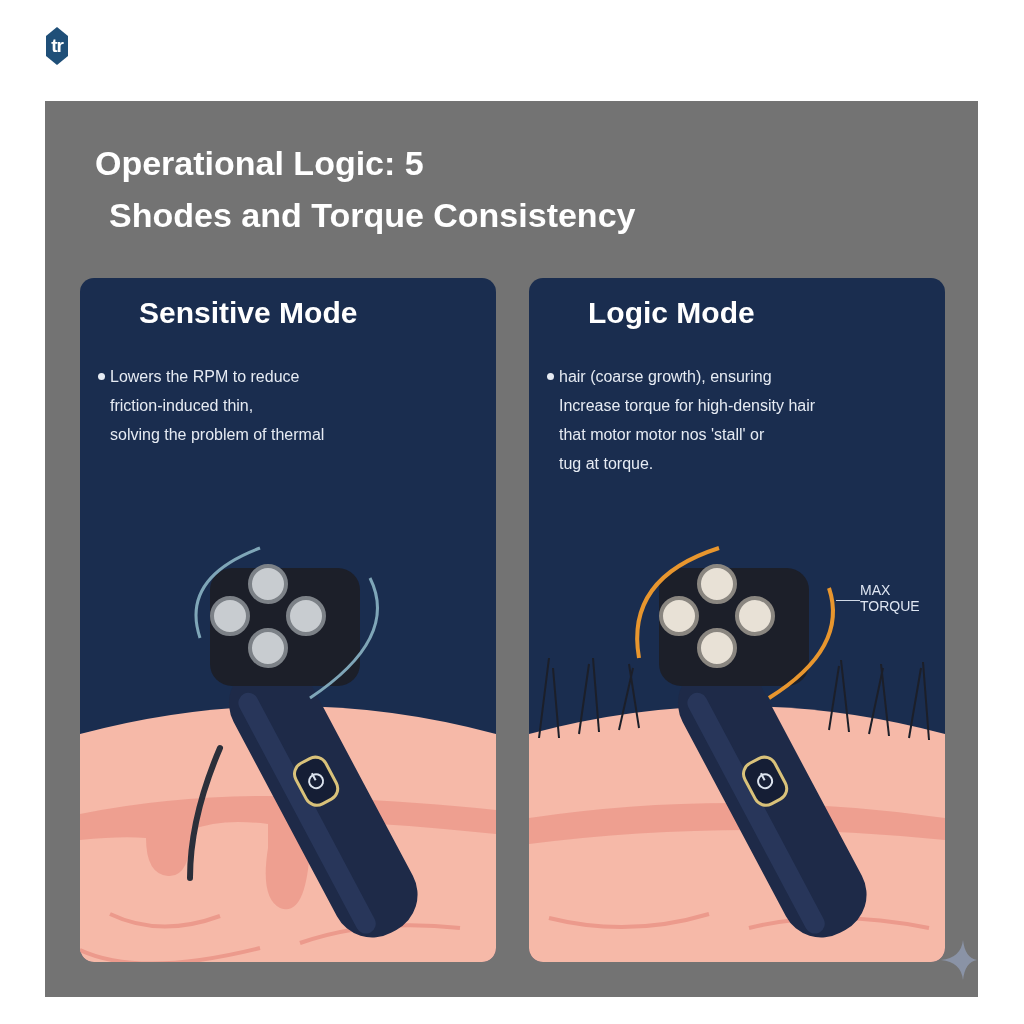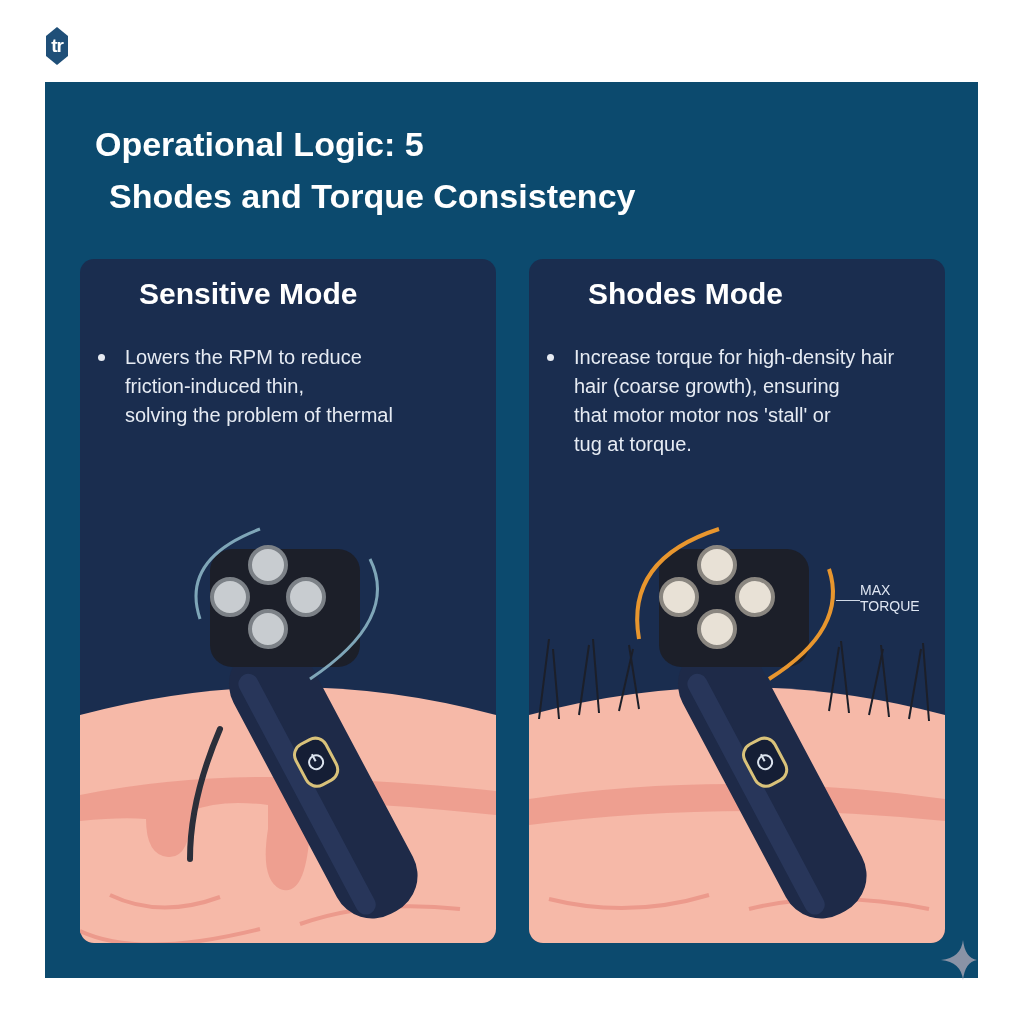--- a/index.html
+++ b/index.html
@@ -15,43 +15,43 @@
   .brand-logo {
     width: 22px; height: 38px; background: #1f4f78;
     clip-path: polygon(50% 0%, 100% 24%, 100% 76%, 50% 100%, 0% 76%, 0% 24%);
     color: #fff; font-weight: 700; font-size: 19px;
     display: flex; align-items: center; justify-content: center;
     letter-spacing: -1px;
   }
   .brand-name { color: #1f4f78; font-size: 23px; letter-spacing: 0.2px; }
 
   .panel {
-    position: absolute; left: 45px; top: 82px; width: 933px; height: 896px;
-    background: #0c4a6e;
+    position: absolute; left: 45px; top: 101px; width: 933px; height: 896px;
+    background: #737373;
   }
   .title {
     position: absolute; left: 50px; top: 36px; color: #ffffff;
     font-weight: 700; font-size: 34px; line-height: 52px;
   }
   .title .l2 { display: block; padding-left: 14px; }
 
   .card {
     position: absolute; top: 177px; width: 416px; height: 684px;
     background: #1a2d4f; border-radius: 14px; overflow: hidden;
   }
   .card.left { left: 35px; }
   .card.right { left: 484px; }
   .card-title {
     position: absolute; left: 18px; top: 18px; color: #ffffff;
     font-weight: 700; font-size: 30px; margin-left: 41px;
   }
   .card-body {
     position: absolute; left: 18px; top: 84px; width: 390px;
-    color: #e6ebf3; font-size: 20px; line-height: 29px;
-    display: flex; gap: 20px;
+    color: #e6ebf3; font-size: 16px; line-height: 29px;
+    display: flex; gap: 5px;
   }
   .bullet { width: 7px; height: 7px; border-radius: 50%; background: #e6ebf3; margin-top: 11px; flex: none; }
   .card-body .lines span { display: block; }
 
   .scene { position: absolute; left: 0; top: 240px; width: 416px; height: 444px; }
 
   .sparkle {
     position: absolute; left: 941px; top: 940px; width: 36px; height: 40px;
   }
   .max-label {
@@ -106,26 +106,26 @@
       <circle cx="150" cy="98" r="18" fill="#c8ccd0" stroke="#7c8187" stroke-width="4"></circle>
       <circle cx="226" cy="98" r="18" fill="#c8ccd0" stroke="#7c8187" stroke-width="4"></circle>
       <circle cx="188" cy="130" r="18" fill="#c8ccd0" stroke="#7c8187" stroke-width="4"></circle>
 
       <path d="M120 120 Q100 60 180 30" stroke="#7fa6b8" stroke-width="3" fill="none"></path>
       <path d="M290 60 Q320 120 230 180" stroke="#7fa6b8" stroke-width="3" fill="none"></path>
     </svg>
   </div>
 
   <div class="card right">
-    <div class="card-title">Shodes Mode</div>
+    <div class="card-title">Logic Mode</div>
     <div class="card-body">
       <div class="bullet"></div>
       <div class="lines">
+        <span>hair (coarse growth), ensuring</span>
         <span>Increase torque for high-density hair</span>
-        <span>hair (coarse growth), ensuring</span>
         <span>that motor motor nos 'stall' or</span>
         <span>tug at torque.</span>
       </div>
     </div>
     <svg class="scene" viewBox="0 0 416 444">
       <path d="M0 216 Q208 160 416 216 L416 444 L0 444 Z" fill="#f6b9a8"></path>
       <path d="M0 300 Q200 270 416 300 L416 322 Q200 300 0 326 Z" fill="#ec9a8c" opacity="0.85"></path>
       <path d="M20 400 Q100 420 180 396" stroke="#ec9a8c" stroke-width="4" fill="none"></path>
       <path d="M220 410 Q300 390 400 410" stroke="#ec9a8c" stroke-width="4" fill="none"></path>
 

